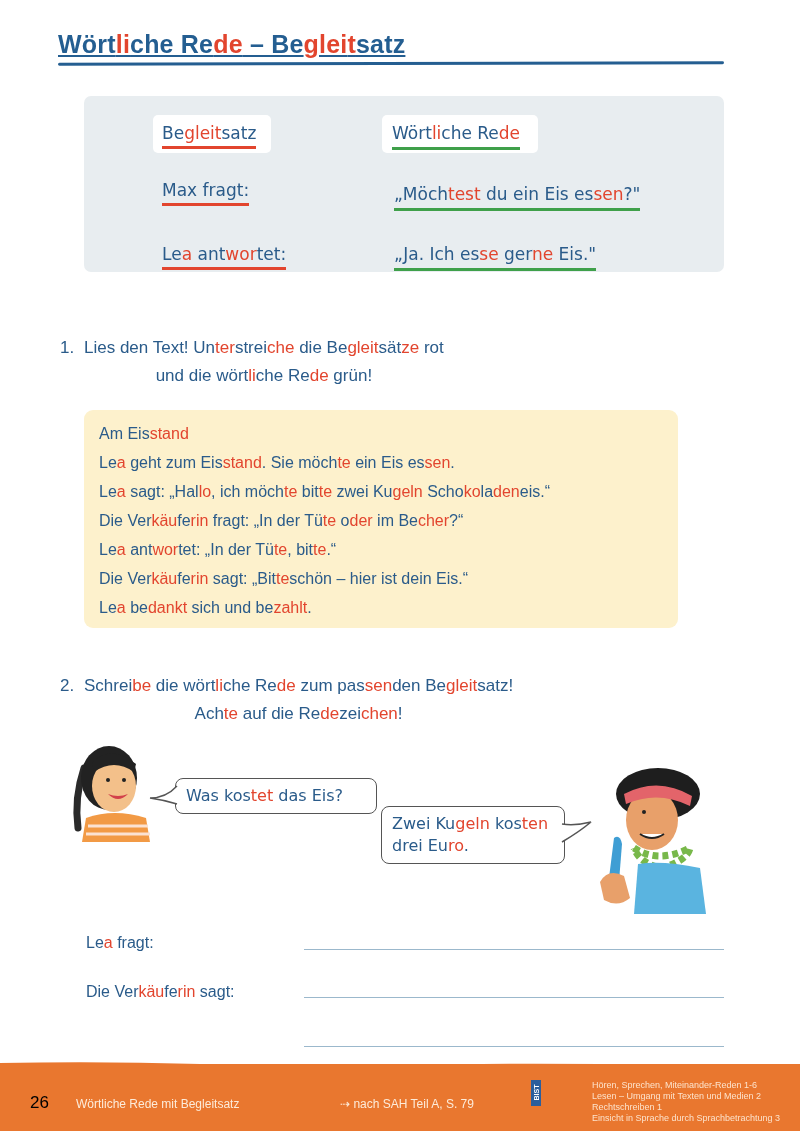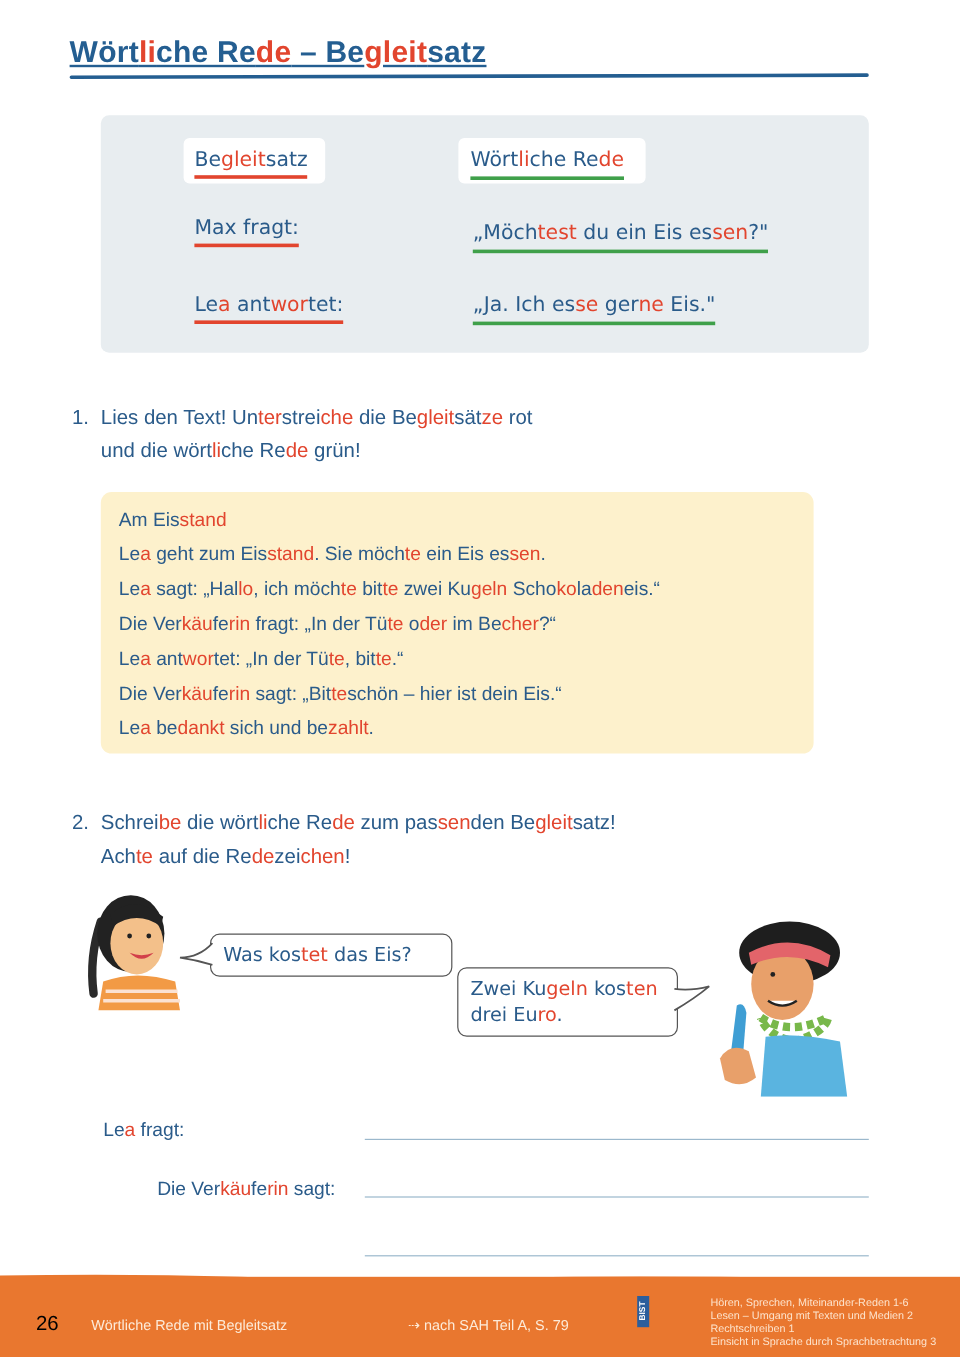--- a/index.html
+++ b/index.html
@@ -2,29 +2,29 @@
 <html><head>
 <meta charset="utf-8">
 <style>
   html, body { margin:0; padding:0; }
   body { width:800px; height:1131px; position:relative; background:#ffffff; overflow:hidden;
          font-family:"Liberation Sans", sans-serif; color:#2a5b8a; }
   .r { color:#e2452e; }
   .title { position:absolute; left:58px; top:30px; font-size:25px; font-weight:bold; color:#245e91; letter-spacing:0.2px;text-decoration:underline; }
   .title-line { position:absolute; left:58px; top:62px; width:666px; height:3px; background:#245e91; border-radius:2px; transform:rotate(-0.15deg); }
 
-  .gray-box { position:absolute; left:84px; top:96px; width:640px; height:198px; background:#e8edf0; border-radius:7px; }
+  .gray-box { position:absolute; left:84px; top:96px; width:640px; height:176px; background:#e8edf0; border-radius:7px; }
   .label-chip { position:absolute; background:#fff; border-radius:5px; height:38px; }
   .hw { font-family:"DejaVu Sans", sans-serif; font-size:17px; color:#2a5b8a; position:absolute; white-space:nowrap; }
   .ul-red { border-bottom:3px solid #e2452e; padding-bottom:3px; }
   .ul-green { border-bottom:3px solid #3fa04a; padding-bottom:4px; }
 
   .task { position:absolute; left:60px; font-size:17px; line-height:28px; color:#2a5b8a; }
   .task .num { display:inline-block; width:24px; }
-  .task .indent { padding-left:24px; }
+  .task .indent { padding-left:24px;text-align:center; }
 
   .yellow-box { position:absolute; left:84px; top:410px; width:594px; height:218px; background:#fdf1cc; border-radius:9px; }
   .yellow-box .lines { position:absolute; left:15px; top:9px; font-size:16px; line-height:29px; color:#2a5b8a; }
 
   .bubble { position:absolute; background:#fff; border:1.5px solid #555; border-radius:8px; font-family:"DejaVu Sans", sans-serif; font-size:16px; color:#2a5b8a; }
 
   .answer-label { position:absolute; left:86px; font-size:16px; color:#2a5b8a; }
   .answer-line { position:absolute; left:304px; width:420px; height:1px; background:#9bb8cc; }
 
   .footer { position:absolute; left:0; top:1064px; width:800px; height:67px; background:#e9772f; }
@@ -115,21 +115,21 @@
   <path d="M62 70 Q74 78 86 70" stroke="#222" stroke-width="2" fill="#fff"></path>
   <path d="M56 84 Q80 100 112 84 Q110 96 84 104 Q62 100 56 84" fill="none" stroke="#78b84a" stroke-width="7" stroke-dasharray="6 4"></path>
   <path d="M60 100 Q84 96 122 104 L128 150 L56 150 Z" fill="#5ab4e0"></path>
   <path d="M36 74 Q42 70 44 80 L40 130 Q32 132 30 122 Z" fill="#3f9ed4"></path>
   <path d="M22 118 Q30 104 46 112 L52 134 Q40 144 26 136 Z" fill="#e8a06a"></path>
 </svg>
 
 <div class="answer-label" style="top:934px;"><span>Le</span><span class="r">a</span><span> fragt:</span></div>
 <div class="answer-line" style="top:949px;"></div>
 
-<div class="answer-label" style="top:983px;margin-left:45px;"><span>Die Ver</span><span class="r">käu</span><span>fe</span><span class="r">rin</span><span> sagt:</span></div>
+<div class="answer-label" style="top:983px;"><span>Die Ver</span><span class="r">käu</span><span>fe</span><span class="r">rin</span><span> sagt:</span></div>
 <div class="answer-line" style="top:997px;"></div>
 <div class="answer-line" style="top:1046px;"></div>
 
 <svg class="footer-edge" viewBox="0 0 800 8" preserveAspectRatio="none">
   <path d="M0 3 Q100 1 200 4 T400 5 T600 4 T800 6 L800 8 L0 8 Z" fill="#e9772f"></path>
 </svg>
 <div class="footer">
   <div class="pnum">26</div>
   <div class="ftitle">Wörtliche Rede mit Begleitsatz</div>
   <div class="fref">⇢ nach SAH Teil A, S. 79</div>

